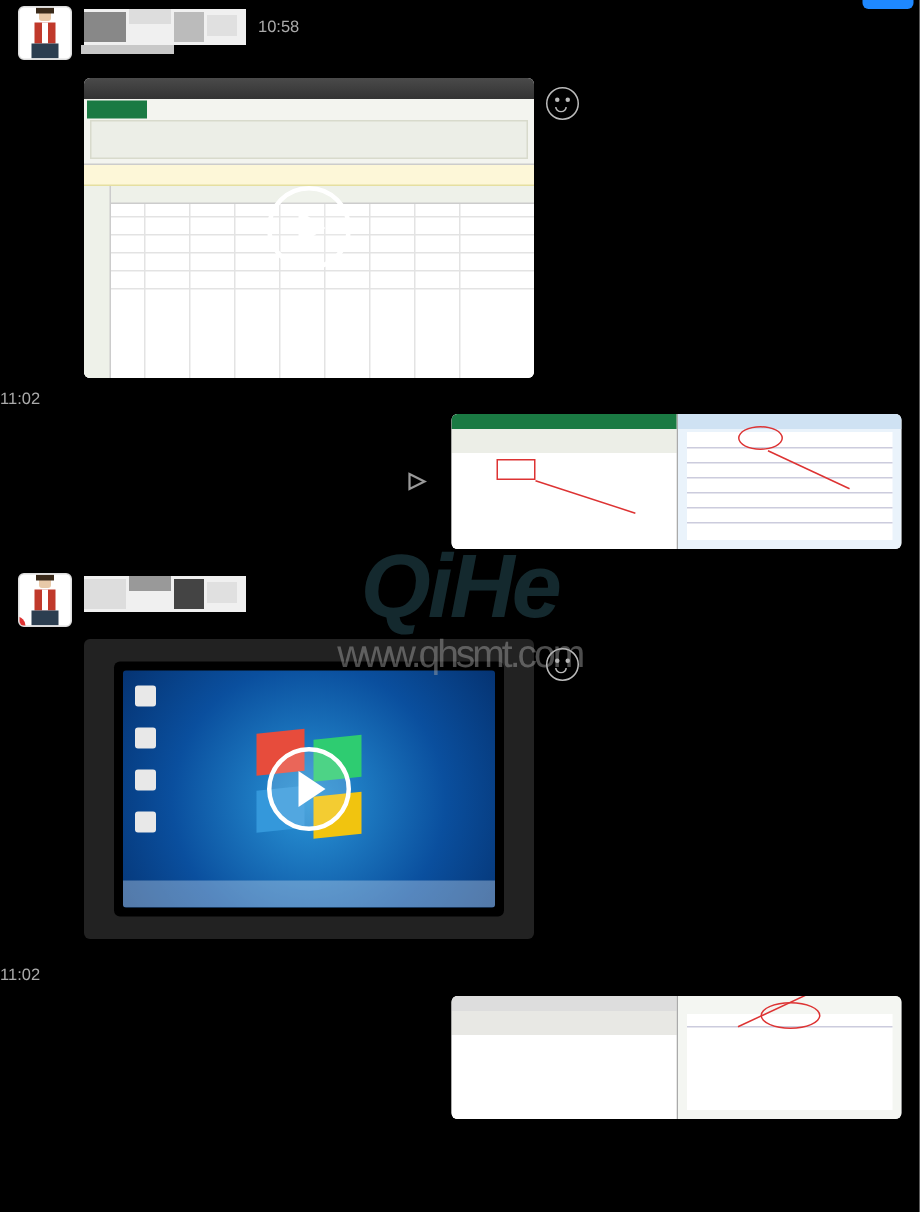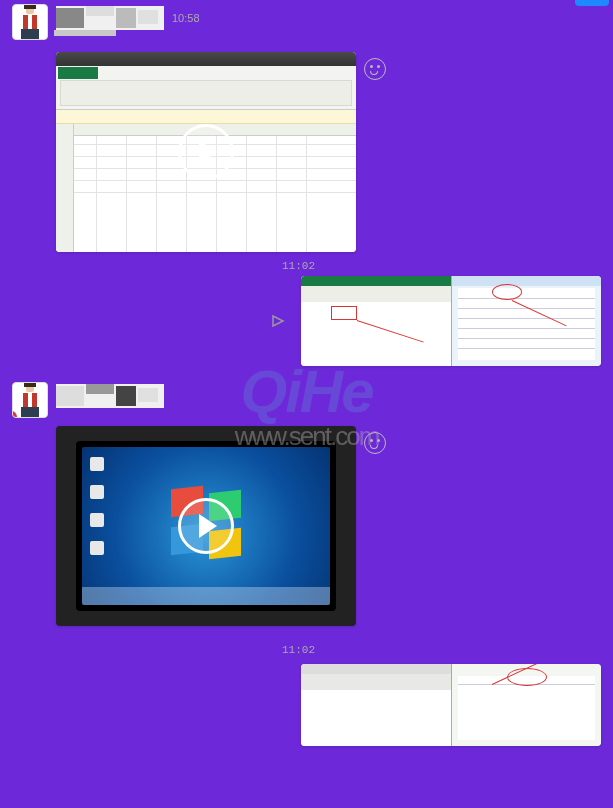--- a/index.html
+++ b/index.html
@@ -9,21 +9,21 @@
     background: #f5f5f5;
     font-family: -apple-system, BlinkMacSystemFont, "Segoe UI", Arial, sans-serif;
     font-size: 14px;
     color: #333;
     overflow: hidden;
     position: relative;
   }
   .chat-container {
     width: 100%;
     height: 100%;
-    background: #6d28d9;
+    background: #000000;
     padding: 0;
     position: relative;
   }
   .watermark {
     position: absolute;
     top: 50%;
     left: 50%;
     transform: translate(-50%, -50%);
     font-size: 48px;
     font-weight: bold;
@@ -115,21 +115,21 @@
   }
   .play-btn::after{
     content:"";
     width:0;height:0;
     border-left:18px solid #fff;
     border-top:12px solid transparent;
     border-bottom:12px solid transparent;
     margin-left:4px;
   }
   .time-right {
-    width:100%; text-align:center; padding:4px 16px 0 0; font-size:11px; color:#aaa;font-family:Liberation Mono, monospace;
+    width:100%; text-align:left; padding:4px 16px 0 0; font-size:11px; color:#aaa;
   }
   .shrink-icon{
     align-self:center;
     margin-right:6px;
   }
   
   .excel-thumb{ width:300px; height:200px; background:#fff;}
   .excel-top{height:14px;background:linear-gradient(#4a4a4a,#333);}
   .excel-ribbon{height:44px;background:#f3f4ef;border-bottom:1px solid #ccc;position:relative;}
   .excel-ribbon .tab{position:absolute;left:2px;top:1px;width:40px;height:12px;background:#1a7a43;}
@@ -234,21 +234,21 @@
       </div>
       <div class="play-btn"></div>
     </div>
     <div class="emoji-btn">
         <span class="m"></span>
       </div>
   </div>
 
   <div class="watermark">
     <span class="brand">QiHe</span><br>
-    <span class="url">www.sent.com</span>
+    <span class="url">www.qhsmt.com</span>
   </div>
 
   <div class="time-right">11:02</div>
 
   <div class="msg-row right">
     <svg class="shrink-icon" width="16" height="14" viewBox="0 0 16 14">
       <path d="M2 2 L12 7 L2 12 Z" fill="none" stroke="#999" stroke-width="1.5"></path>
     </svg>
     <div class="media-thumb dual-thumb">
       <div class="dual-left">

